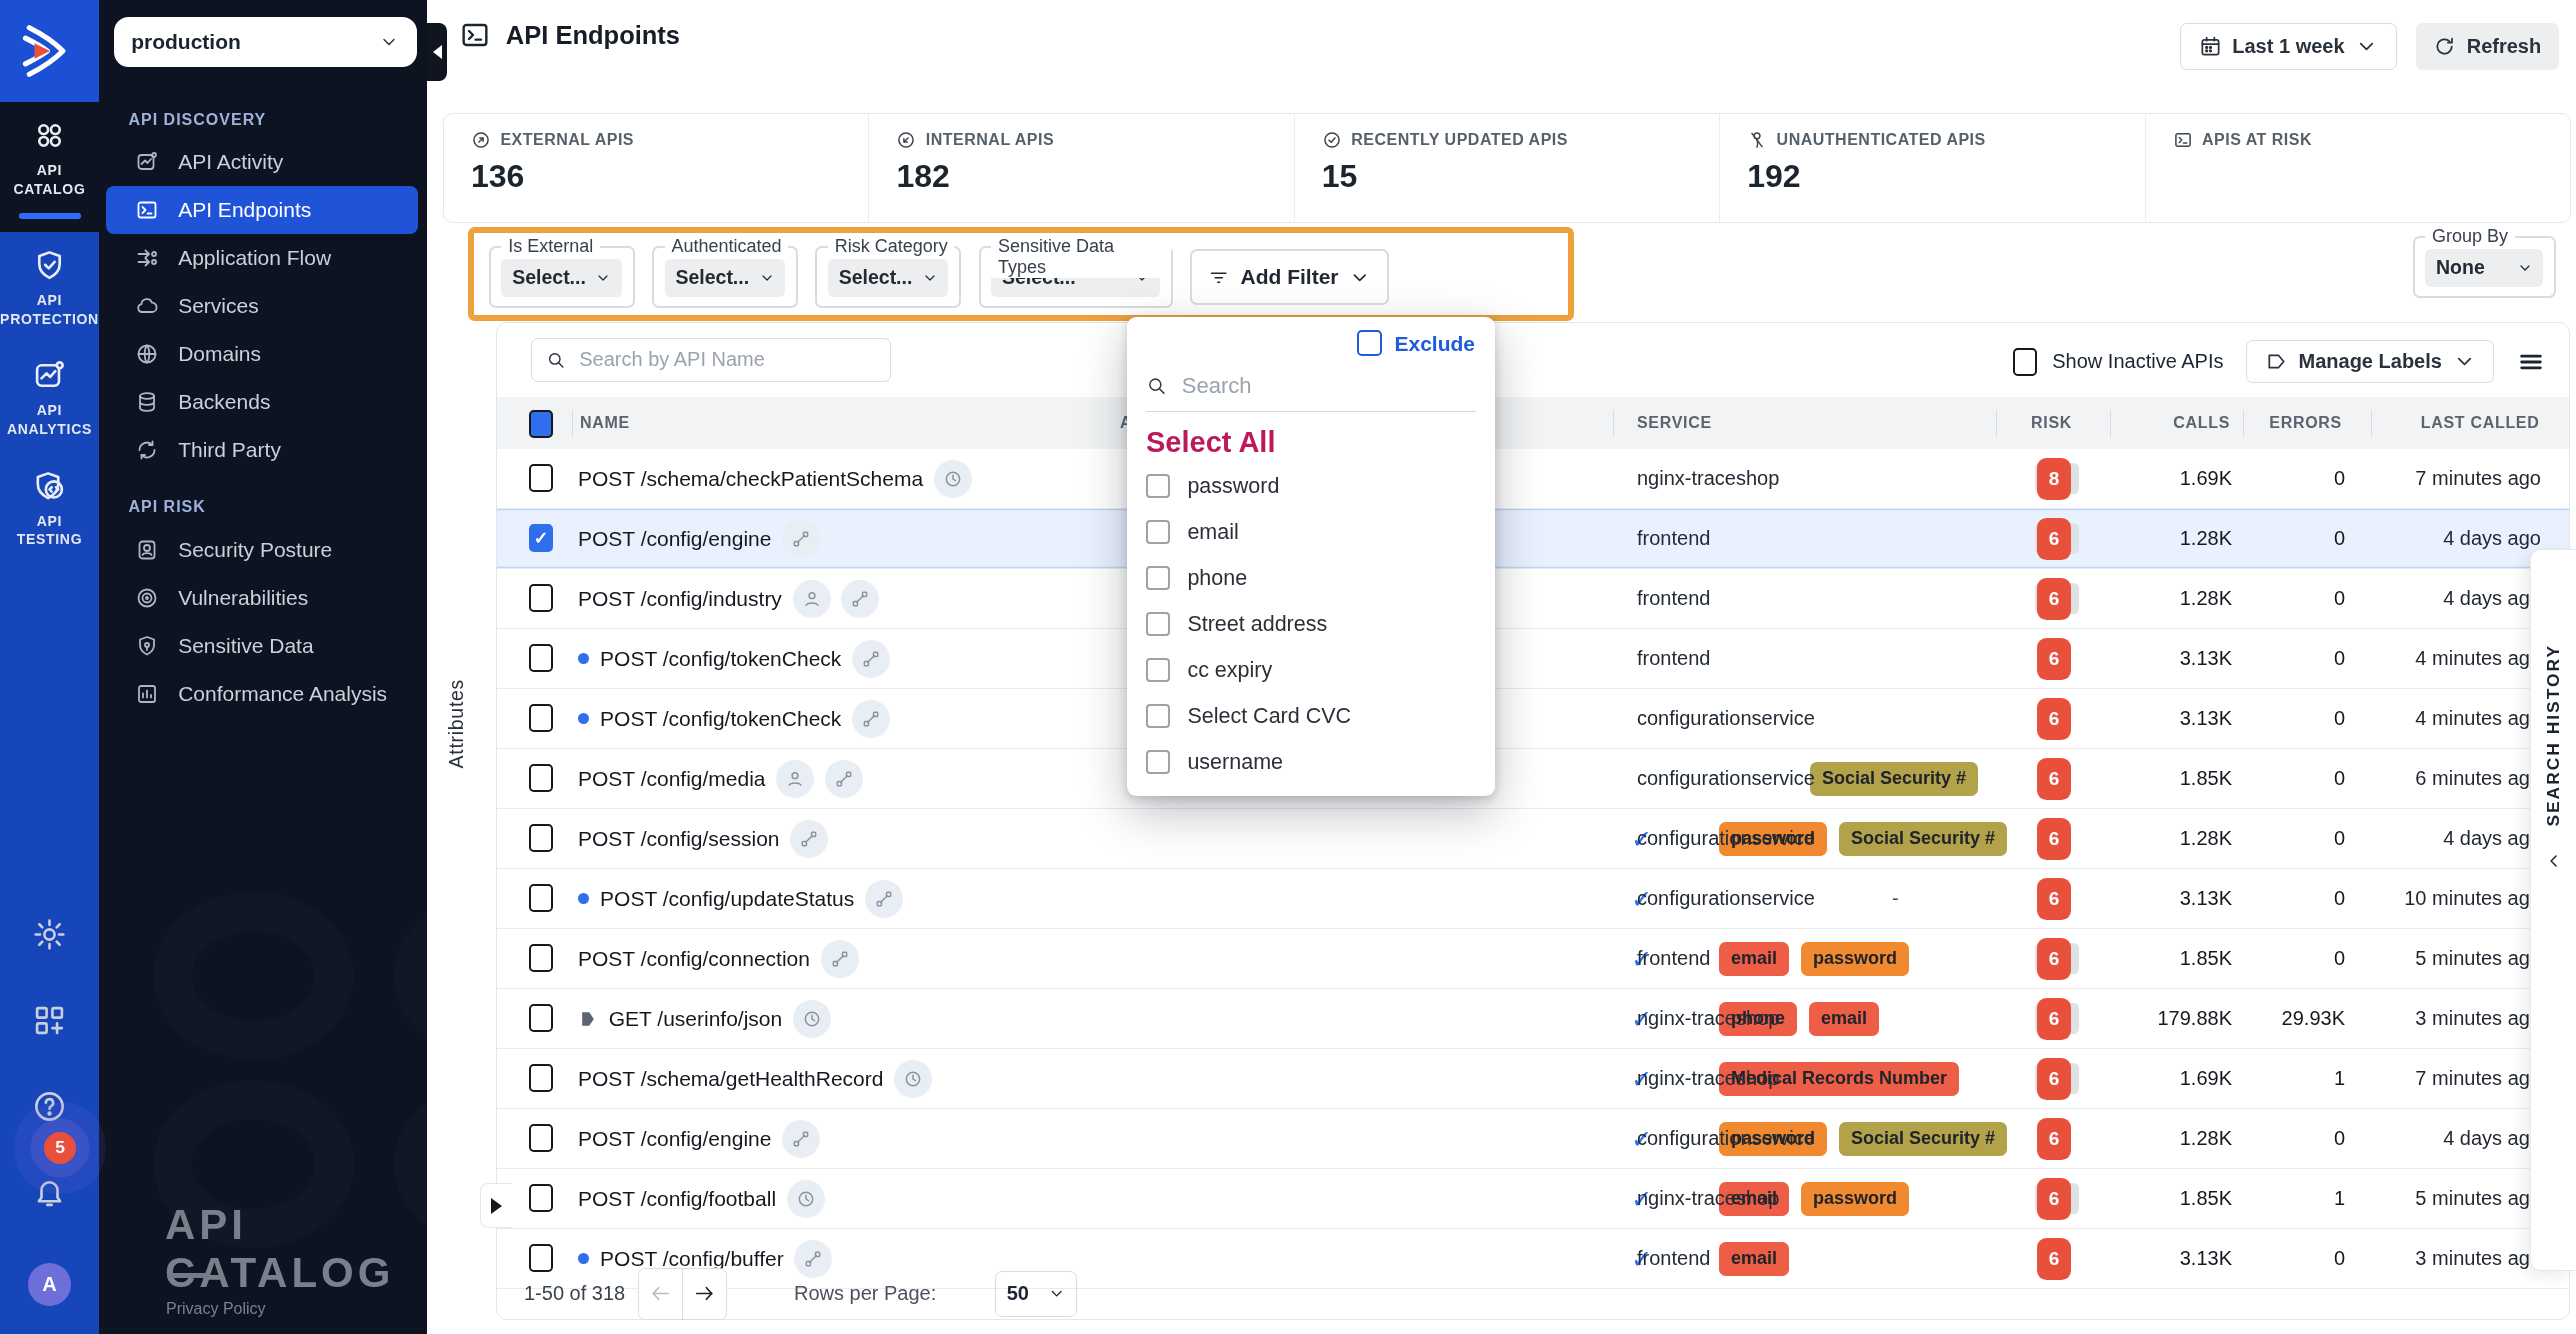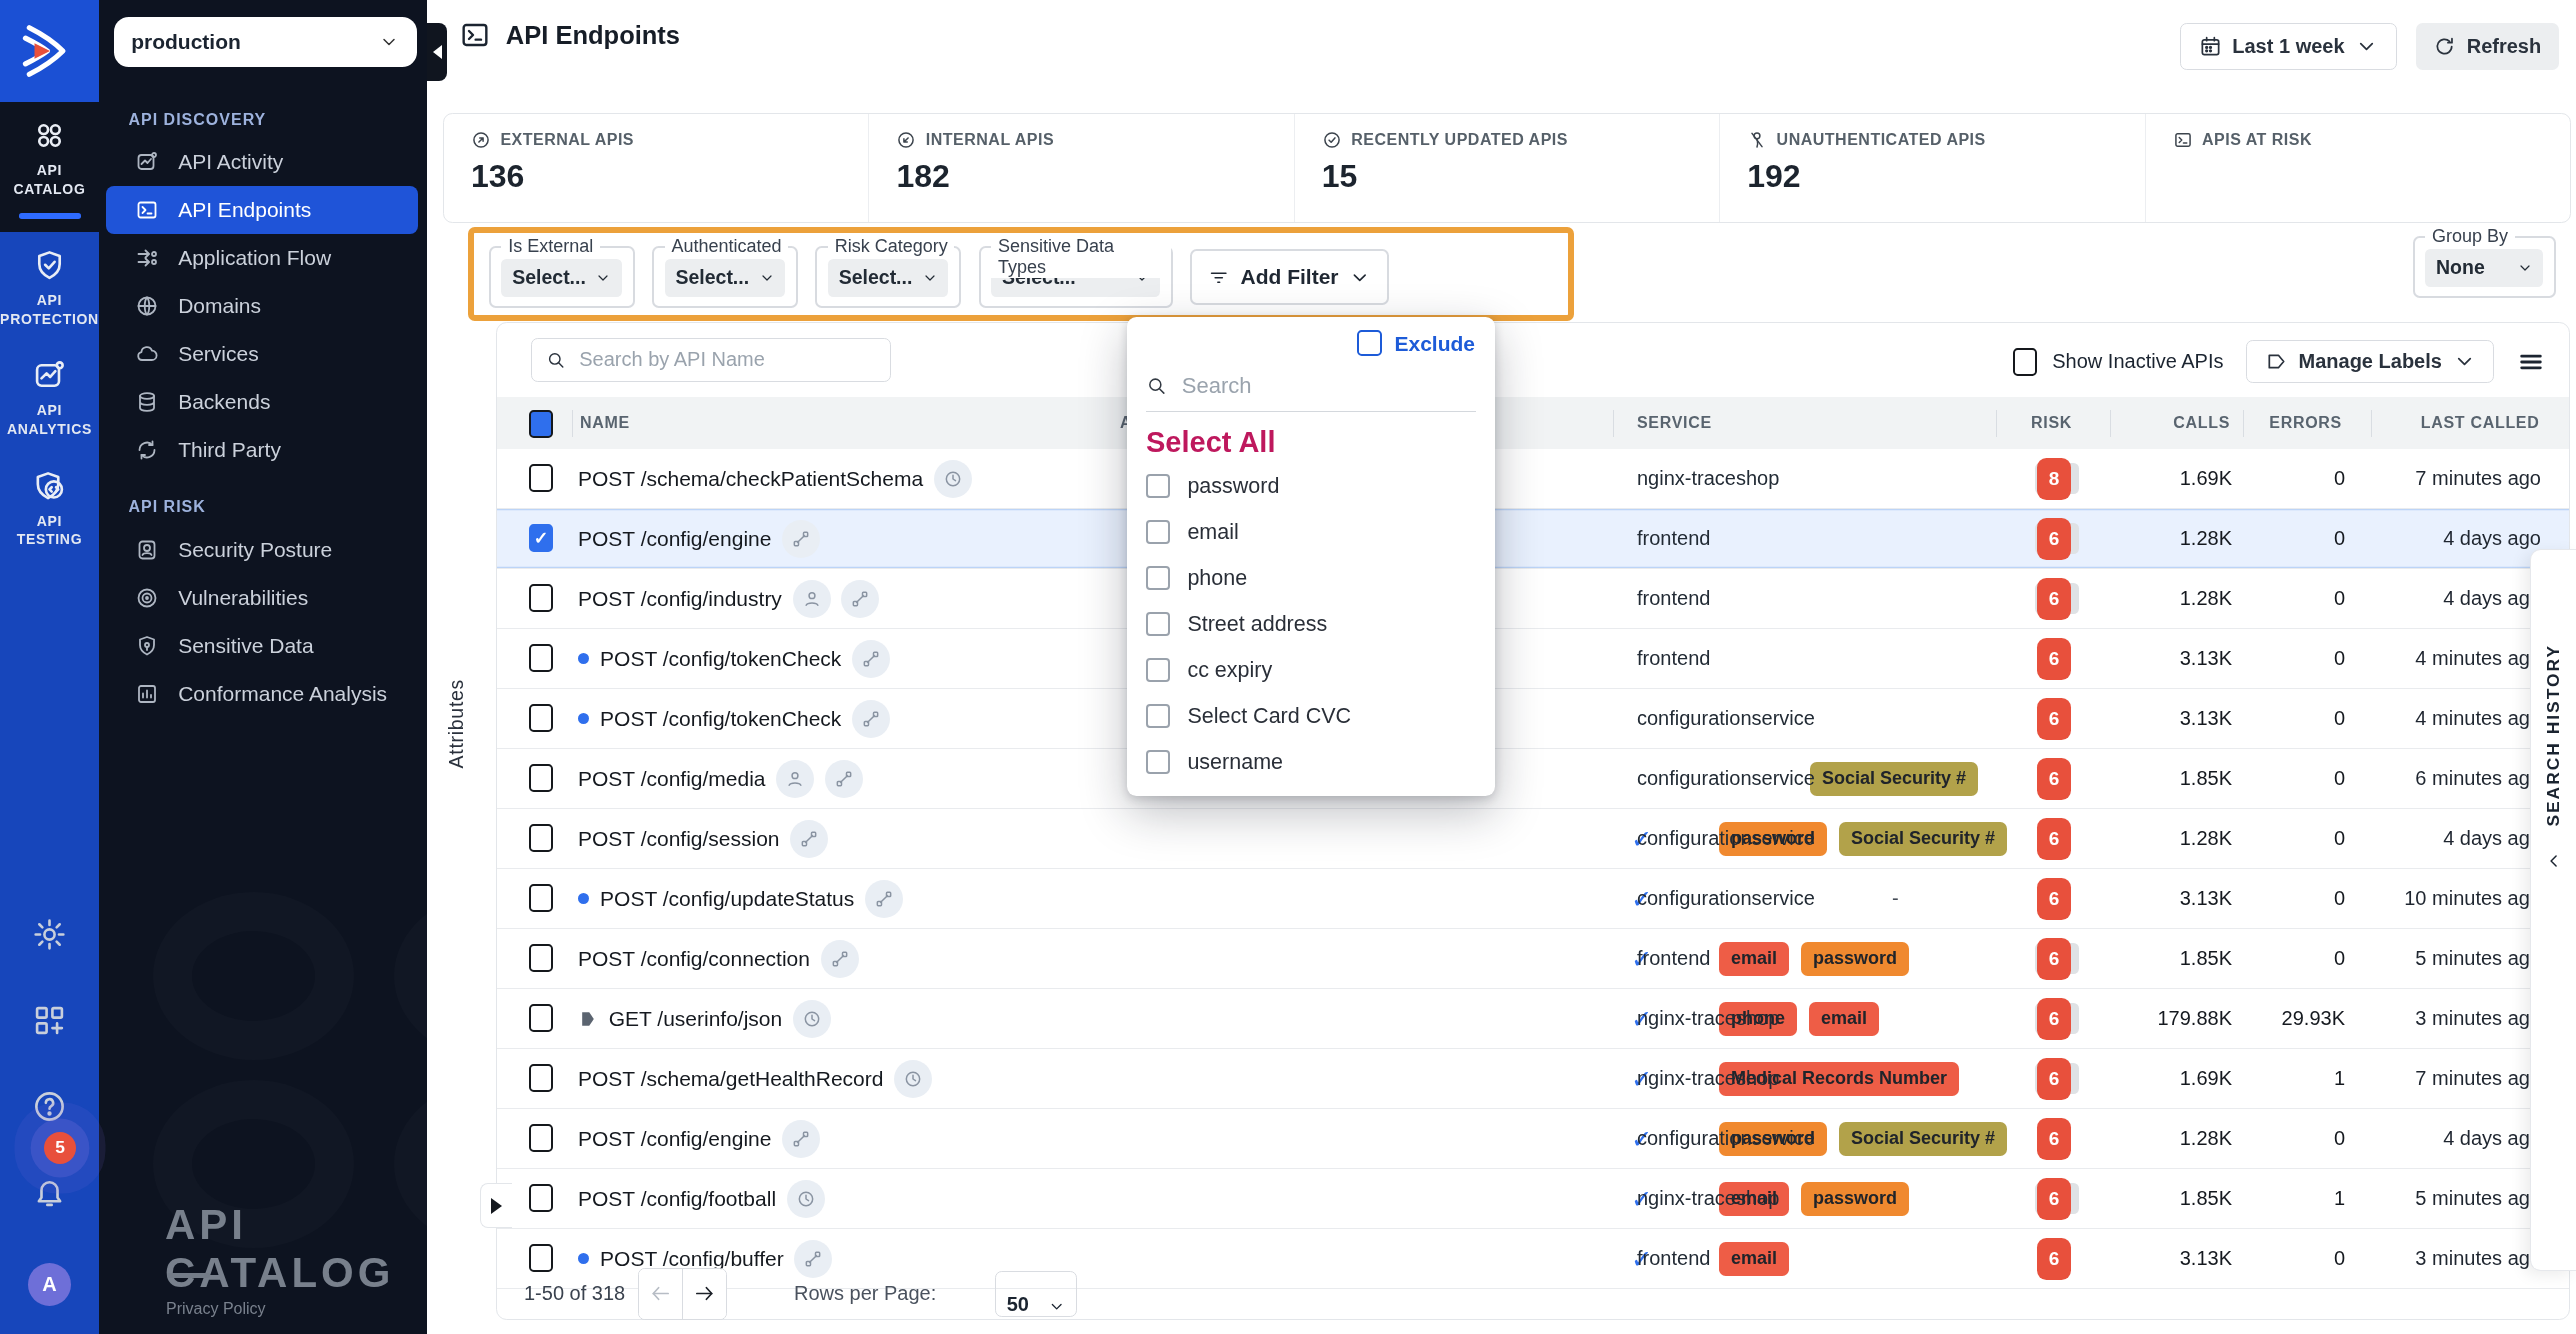--- a/index.html
+++ b/index.html
@@ -131,21 +131,21 @@
   .last{right:28px;width:174px;color:#1f2630;}
 
   .pager{position:absolute;left:0;top:943px;width:100%;height:55px;display:flex;align-items:center;}
   .pg-range{position:absolute;left:27px;font-size:20px;color:#3a424e;}
   .pg-arrows{position:absolute;left:141px;display:flex;border:1.3px solid #d9dce1;border-radius:6.7px;overflow:hidden;}
   .pg-btn{width:43px;height:50px;display:flex;align-items:center;justify-content:center;cursor:pointer;background:#fff;}
   .pg-btn .ic{width:23px;height:23px;}
   .pg-btn.prev{color:#b7bdc5;border-right:1.3px solid #d9dce1;}
   .pg-btn.next{color:#1c2128;}
   .pg-label{position:absolute;left:297px;font-size:20px;color:#4a525e;}
-  .pg-select{position:absolute;left:498px;display:flex;align-items:flex-end;justify-content:space-between;width:82px;height:46px;
+  .pg-select{position:absolute;left:498px;display:flex;align-items:center;justify-content:space-between;width:82px;height:46px;
              border:1.3px solid #d9dce1;border-radius:6.7px;padding:0 10.7px;box-sizing:border-box;font-size:20px;font-weight:600;cursor:pointer;}
 
   
   .attr-tab{position:absolute;left:445px;top:679px;writing-mode:vertical-rl;transform:rotate(180deg);
             font-size:19.5px;color:#2a313c;letter-spacing:0.7px;z-index:3;}
   .expand-tab{position:absolute;left:480px;top:1183px;width:31px;height:43px;background:#fff;border:1.3px solid #e3e6ea;
               border-right:none;border-radius:8px 0 0 8px;display:flex;align-items:center;justify-content:center;cursor:pointer;z-index:3;}
   .hist-tab{position:absolute;left:2530px;top:549px;width:46px;height:722px;background:#fff;border:1.3px solid #e6e8ec;border-right:none;
             border-radius:10.7px 0 0 10.7px;box-shadow:-5.4px 4px 16px rgba(0,0,0,.08);display:flex;flex-direction:column;align-items:center;
             padding-top:94px;box-sizing:border-box;gap:24px;z-index:9;}
@@ -309,33 +309,33 @@
               <polyline points="10.5 12.5 14 16 10.5 19.5"></polyline>
               <circle cx="19" cy="8" r="2"></circle>
               <circle cx="19" cy="16" r="2"></circle>
             </svg>
           </span>
           <span>Application Flow</span>
         </div>
         <div class="side-item">
           <span class="ic">
             <svg viewBox="0 0 24 24">
+              <path d="M7 18a4 4 0 0 1-.6-7.9A5.5 5.5 0 0 1 17 8.6 4.2 4.2 0 0 1 16.8 18z"></path>
+            </svg>
+          </span>
+          <span>Services</span>
+        </div>
+        <div class="side-item">
+          <span class="ic">
+            <svg viewBox="0 0 24 24">
               <circle cx="12" cy="12" r="8.5"></circle>
               <path d="M3.5 12h17M12 3.5c3 2.8 3 14.2 0 17M12 3.5c-3 2.8-3 14.2 0 17"></path>
             </svg>
           </span>
           <span>Domains</span>
-        </div>
-        <div class="side-item">
-          <span class="ic">
-            <svg viewBox="0 0 24 24">
-              <path d="M7 18a4 4 0 0 1-.6-7.9A5.5 5.5 0 0 1 17 8.6 4.2 4.2 0 0 1 16.8 18z"></path>
-            </svg>
-          </span>
-          <span>Services</span>
         </div>
         <div class="side-item">
           <span class="ic">
             <svg viewBox="0 0 24 24">
               <ellipse cx="12" cy="6" rx="7" ry="2.8"></ellipse>
               <path d="M5 6v12c0 1.5 3.1 2.8 7 2.8s7-1.3 7-2.8V6M5 12c0 1.5 3.1 2.8 7 2.8s7-1.3 7-2.8"></path>
             </svg>
           </span>
           <span>Backends</span>
         </div>

